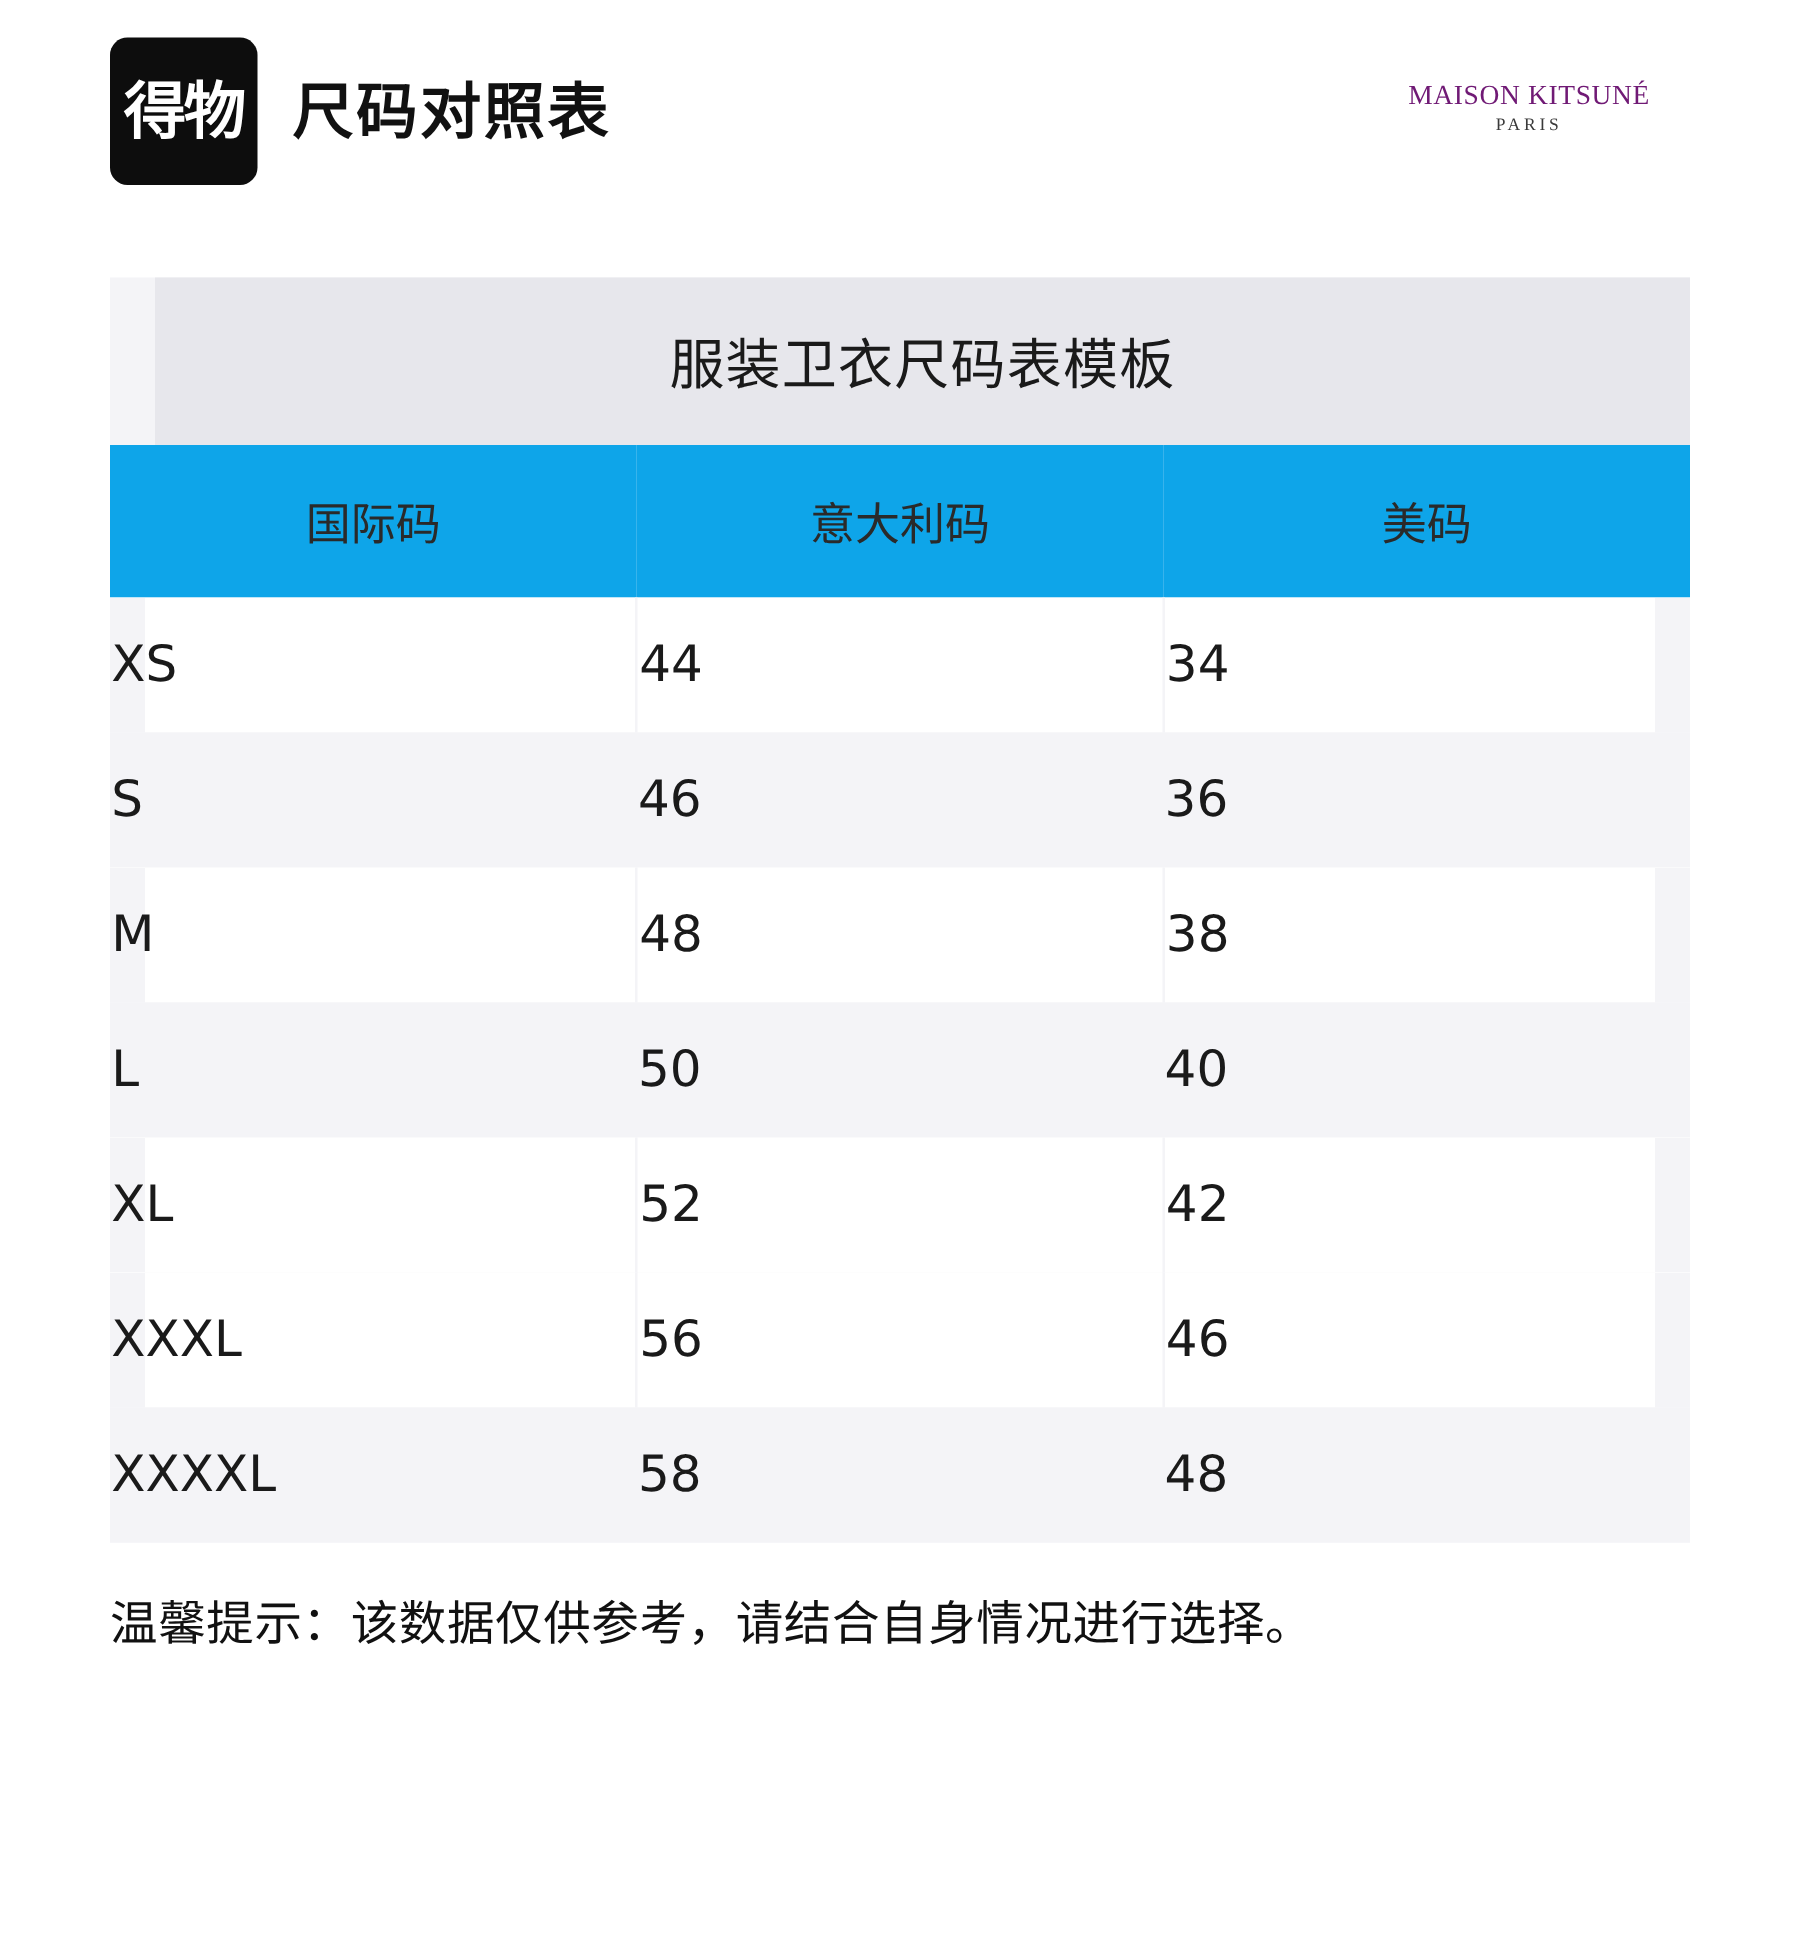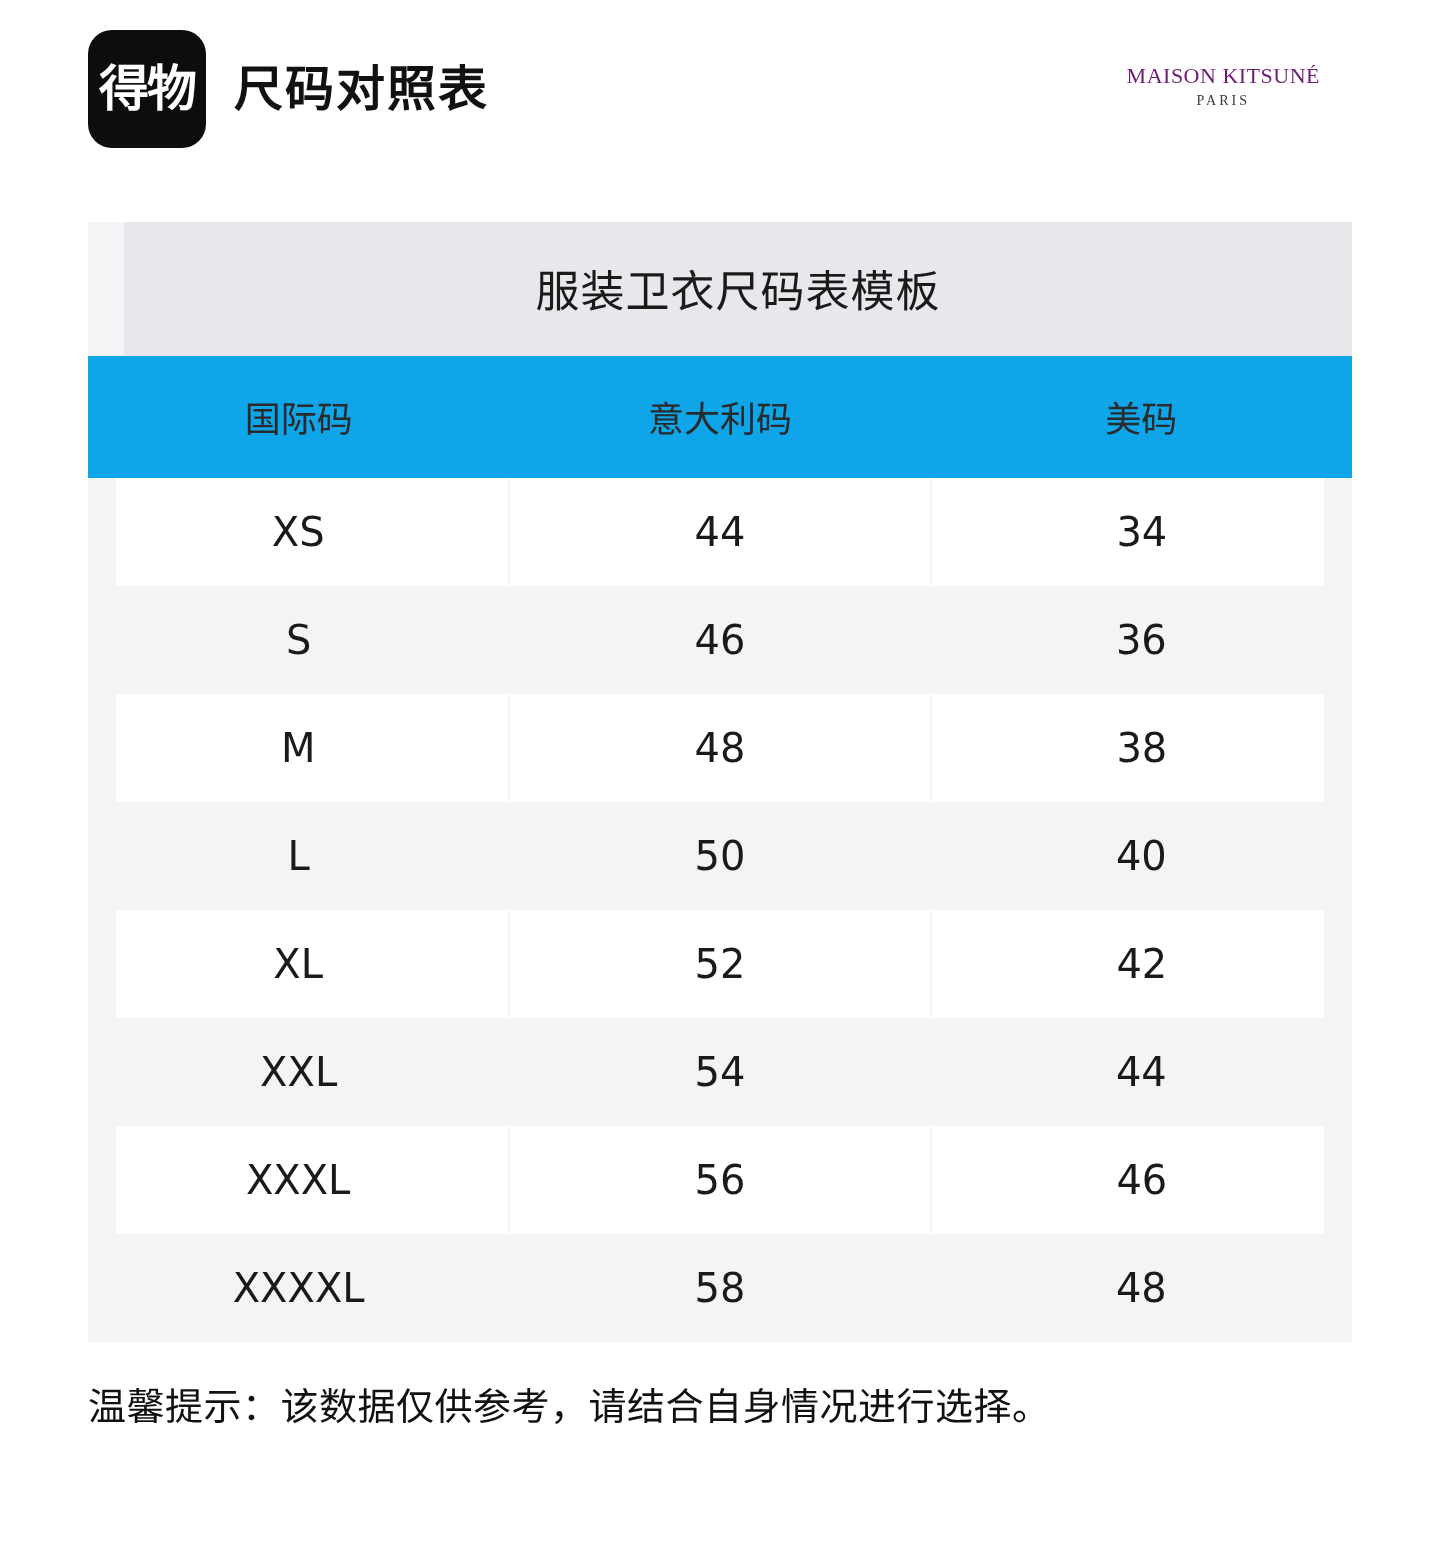--- a/index.html
+++ b/index.html
@@ -22,21 +22,21 @@
     align-items: center;
     padding: 28px 0 0 88px;
     height: 150px;
     box-sizing: border-box;
     position: relative;
   }
   .logo-badge {
     width: 118px;
     height: 118px;
     background: #0d0d0d;
-    border-radius: 24px;
+    border-radius: 14px;
     display: flex;
     align-items: center;
     justify-content: center;
     flex: 0 0 auto;
   }
   .logo-badge-text {
     color: #ffffff;
     font-size: 50px;
     font-weight: 700;
     letter-spacing: -2px;
@@ -96,21 +96,21 @@
   thead th {
     font-weight: 400;
     font-size: 36px;
     color: #2a2a2a;
     padding: 34px 0 36px 0;
     text-align: center;
     background: #0ea5e9;
     font-family: "DejaVu Sans", "Liberation Sans", sans-serif;
   }
   tbody td {
-    text-align: center;
+    text-align: left;
     font-size: 40px;
     color: #1a1a1a;
     height: 106px;
     font-family: "DejaVu Sans", "Liberation Sans", sans-serif;
   }
   tbody tr.odd td {
     background: #ffffff;
   }
   tbody tr.even td {
     background: #f4f4f7;
@@ -183,25 +183,20 @@
         <tr class="even">
           <td class="c0">L</td>
           <td class="c1">50</td>
           <td class="c2">40</td>
         </tr>
         <tr class="odd">
           <td class="c0">XL</td>
           <td class="c1">52</td>
           <td class="c2">42</td>
         </tr>
-        <tr class="even">
-          <td class="c0">XXL</td>
-          <td class="c1">54</td>
-          <td class="c2">44</td>
-        </tr>
         <tr class="odd">
           <td class="c0">XXXL</td>
           <td class="c1">56</td>
           <td class="c2">46</td>
         </tr>
         <tr class="even">
           <td class="c0">XXXXL</td>
           <td class="c1">58</td>
           <td class="c2">48</td>
         </tr>

